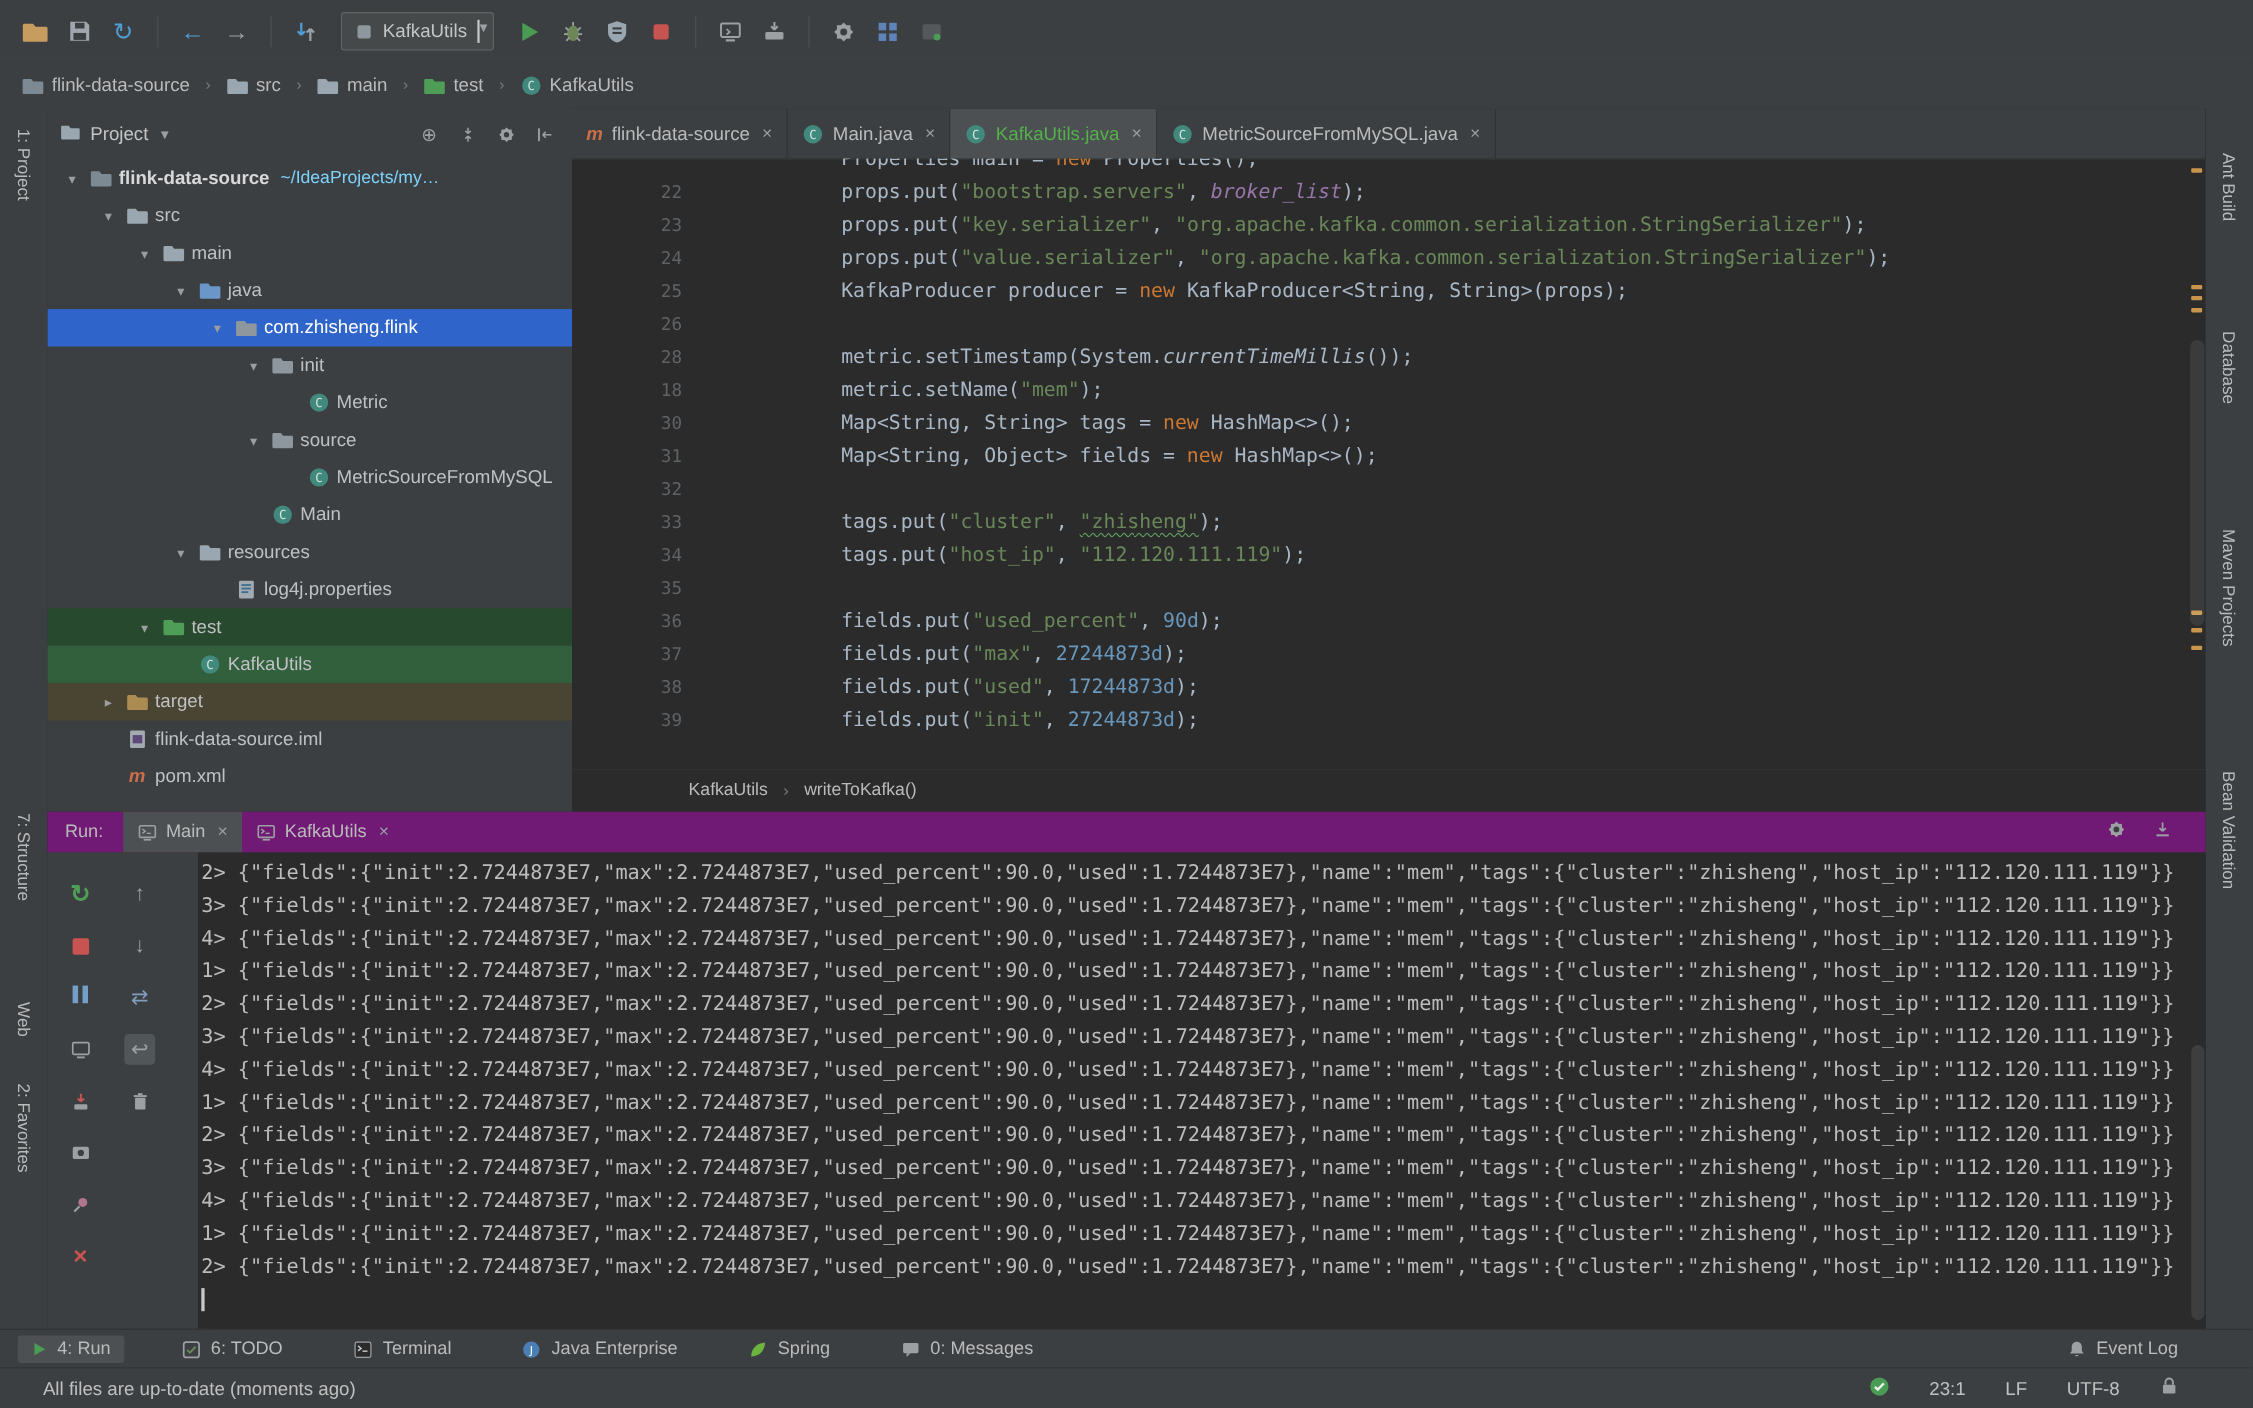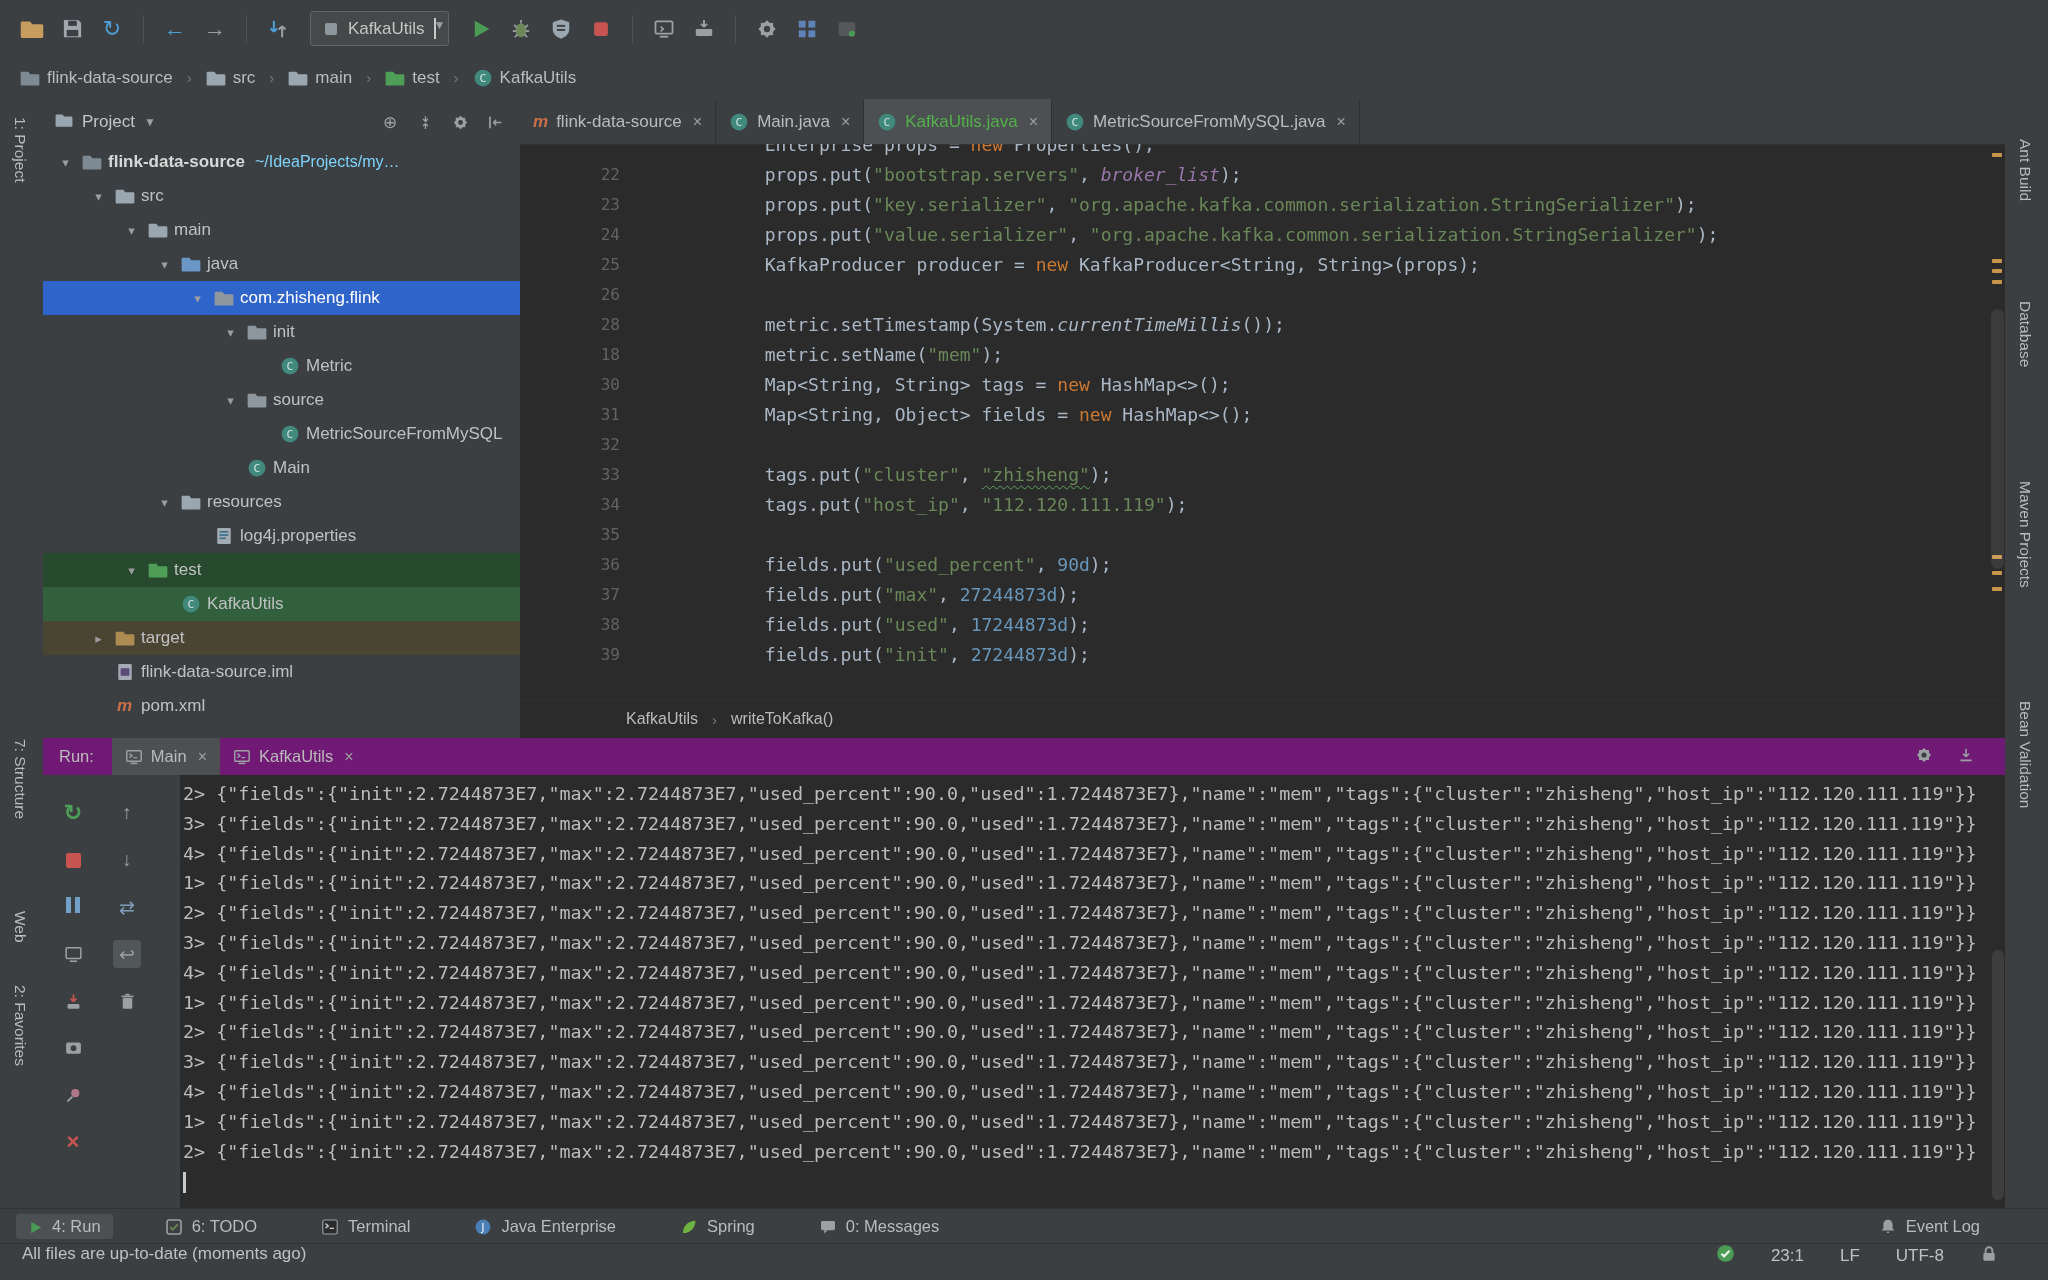--- a/index.html
+++ b/index.html
@@ -105,21 +105,21 @@
   #con-thumb{position:absolute;right:1px;width:12px;bottom:8px;height:250px;background:rgba(255,255,255,.09);border-radius:6px;}
 
   
   #tw-bar{position:absolute;left:0;top:1208px;right:0;height:35px;background:#3c3f41;border-top:1px solid #323232;
           display:flex;align-items:center;padding:0 16px;font-size:16.5px;}
   #tw-left{display:flex;align-items:center;}
   .tw-item{display:flex;align-items:center;gap:9px;padding:3px 12px;margin-right:40px;border-radius:3px;color:#bbbbbb;}
   .tw-item.active{background:#4c5052;}
   #tw-right{margin-left:auto;display:flex;align-items:center;}
   #status-bar{position:absolute;left:0;top:1243px;right:0;height:37px;background:#3c3f41;border-top:1px solid #323232;
-              display:flex;align-items:flex-start;padding:0 22px;font-size:17px;color:#c0c0c0;gap:18px;}
+              display:flex;align-items:center;padding:0 39px;font-size:17px;color:#c0c0c0;gap:18px;}
   #sb-right{margin-left:auto;display:flex;align-items:center;gap:36px;margin-right:28px;}
 </style>
 </head>
 <body>
 
 <div id="app">
 
   <div id="toolbar">
     <span class="tbtn">
         <svg width="24" height="24" viewBox="0 0 16 16">
@@ -490,21 +490,21 @@
         <div class="tab">
           <span class="tabico"><svg class="svgi" width="20" height="20" viewBox="0 0 16 16">
               <circle cx="8" cy="8" r="6.7" fill="#41897c"></circle>
               <text x="8" y="11.2" text-anchor="middle" font-size="9" fill="#d4e5e1" font-family="DejaVu Sans Mono,monospace">C</text>
             </svg></span>
           <span class="tab-label">MetricSourceFromMySQL.java</span>
           <span class="tab-close">×</span>
         </div>
       </div>
     <div id="code">
-        <div class="code-line partial"><span class="ln"></span><span class="ct"><span class="c-p">        Enterprise props = </span><span class="c-k">new</span><span class="c-p"> Properties();</span></span></div>
+        <div class="code-line partial"><span class="ln"></span><span class="ct"><span class="c-p">        Properties main = </span><span class="c-k">new</span><span class="c-p"> Properties();</span></span></div>
         <div class="code-line"><span class="ln">22</span><span class="ct"><span class="c-p">        props.put(</span><span class="c-s">"bootstrap.servers"</span><span class="c-p">, </span><span class="c-f">broker_list</span><span class="c-p">);</span></span></div>
         <div class="code-line"><span class="ln">23</span><span class="ct"><span class="c-p">        props.put(</span><span class="c-s">"key.serializer"</span><span class="c-p">, </span><span class="c-s">"org.apache.kafka.common.serialization.StringSerializer"</span><span class="c-p">);</span></span></div>
         <div class="code-line"><span class="ln">24</span><span class="ct"><span class="c-p">        props.put(</span><span class="c-s">"value.serializer"</span><span class="c-p">, </span><span class="c-s">"org.apache.kafka.common.serialization.StringSerializer"</span><span class="c-p">);</span></span></div>
         <div class="code-line"><span class="ln">25</span><span class="ct"><span class="c-p">        KafkaProducer producer = </span><span class="c-k">new</span><span class="c-p"> KafkaProducer&lt;String, String&gt;(props);</span></span></div>
         <div class="code-line"><span class="ln">26</span><span class="ct"></span></div>
         <div class="code-line"><span class="ln">28</span><span class="ct"><span class="c-p">        metric.setTimestamp(System.</span><span class="c-i">currentTimeMillis</span><span class="c-p">());</span></span></div>
         <div class="code-line"><span class="ln">18</span><span class="ct"><span class="c-p">        metric.setName(</span><span class="c-s">"mem"</span><span class="c-p">);</span></span></div>
         <div class="code-line"><span class="ln">30</span><span class="ct"><span class="c-p">        Map&lt;String, String&gt; tags = </span><span class="c-k">new</span><span class="c-p"> HashMap&lt;&gt;();</span></span></div>
         <div class="code-line"><span class="ln">31</span><span class="ct"><span class="c-p">        Map&lt;String, Object&gt; fields = </span><span class="c-k">new</span><span class="c-p"> HashMap&lt;&gt;();</span></span></div>
         <div class="code-line"><span class="ln">32</span><span class="ct"></span></div>

